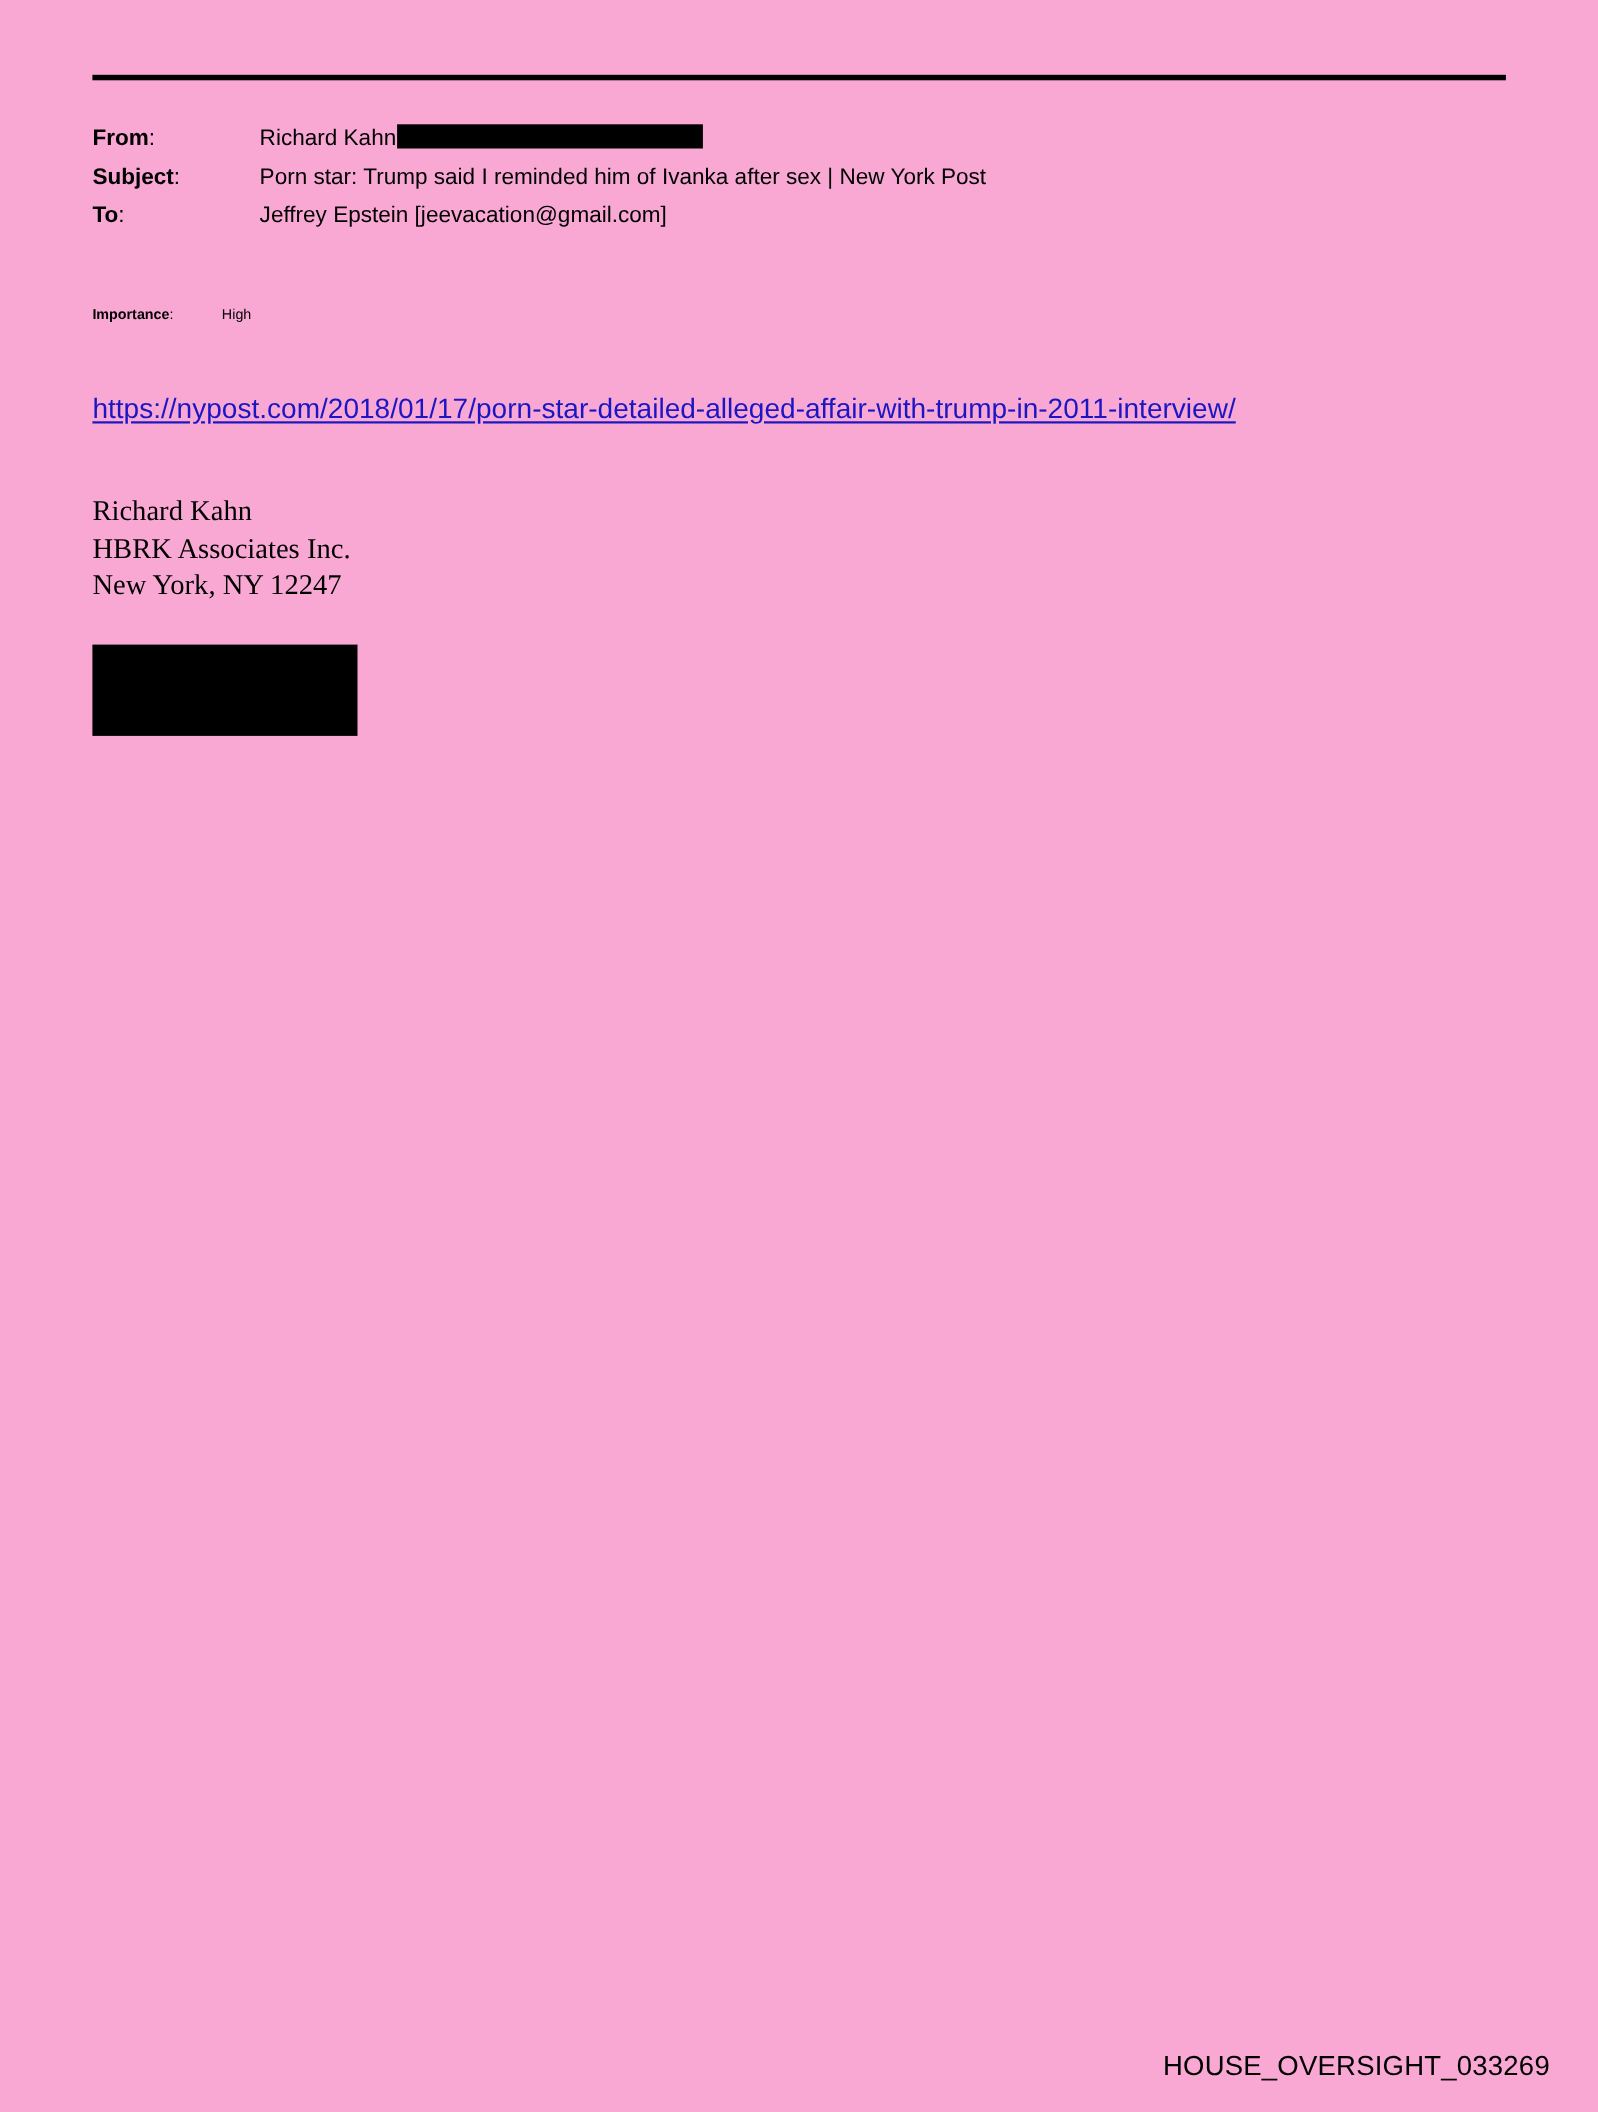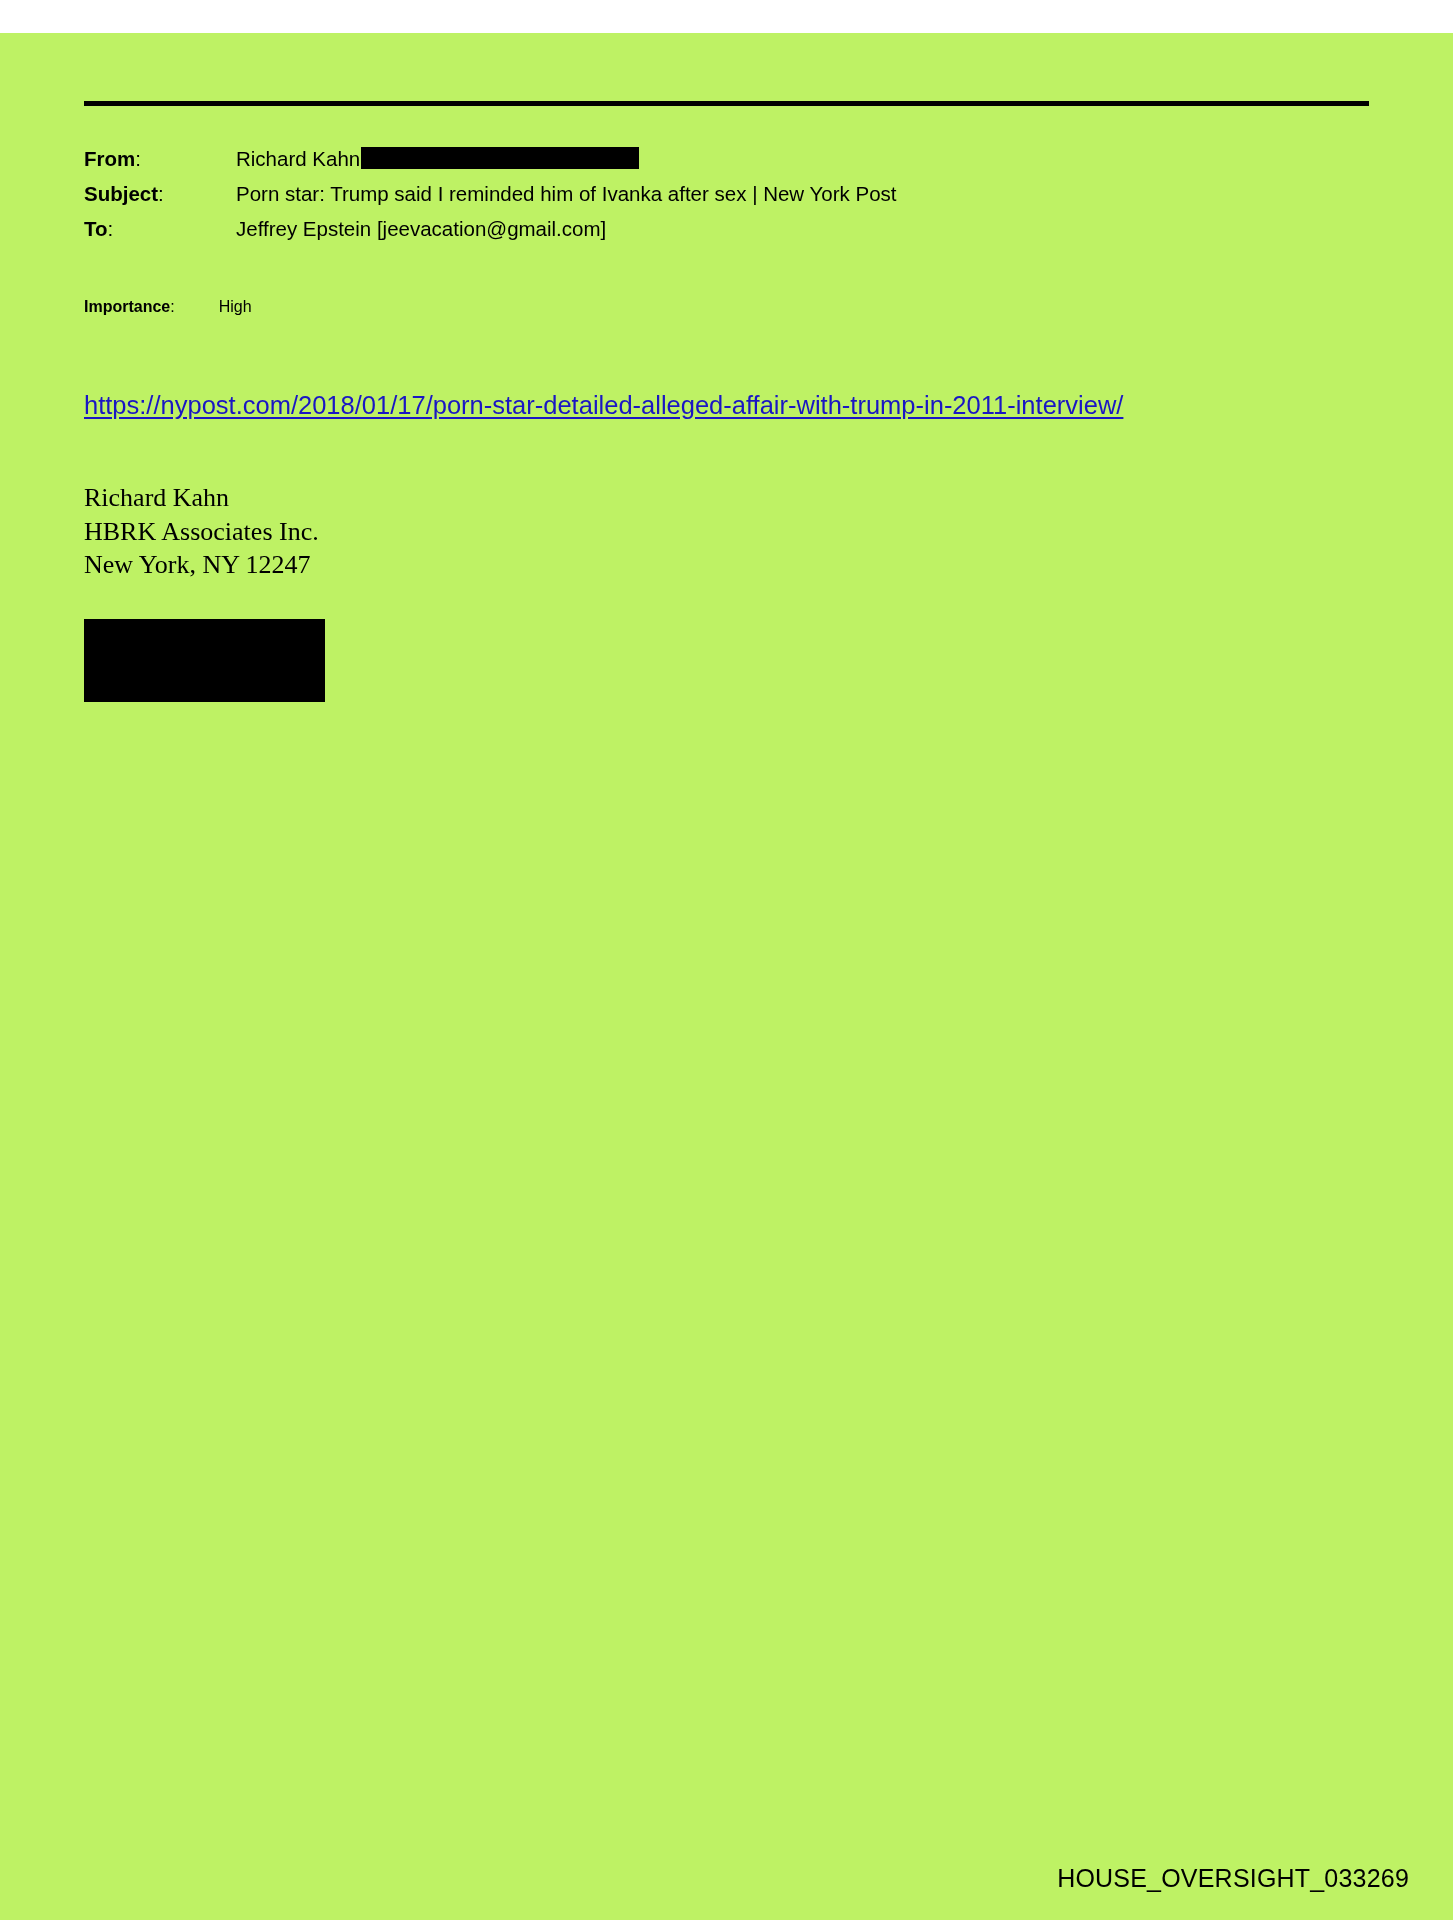--- a/index.html
+++ b/index.html
@@ -11,22 +11,21 @@
     width: 1453px;
     height: 1920px;
     position: relative;
     font-family: "Liberation Sans", sans-serif;
     color: #000000;
     overflow: hidden;
   }
   .page {
     position: absolute;
     inset: 0;
-    background: #bef264;
-    margin-top: 33px;
+    background: #f9a8d4;
   }
   .top-rule {
     position: absolute;
     left: 84px;
     top: 68px;
     width: 1285px;
     height: 5px;
     background: #000000;
   }
   .header-table {
@@ -54,22 +53,22 @@
     display: inline-block;
     background: #000000;
     width: 278px;
     height: 22px;
     vertical-align: -3px;
     margin-left: 1px;
   }
   .importance-row {
     position: absolute;
     left: 84px;
-    top: 261px;
-    font-size: 16px;
+    top: 273px;
+    font-size: 13px;
     line-height: 26px;
     white-space: nowrap;
   }
   .importance-row .lbl { font-weight: bold; }
   .importance-row .lbl .colon { font-weight: normal; }
   .importance-row .val {
     display: inline-block;
     margin-left: 44px;
     font-weight: normal;
   }

